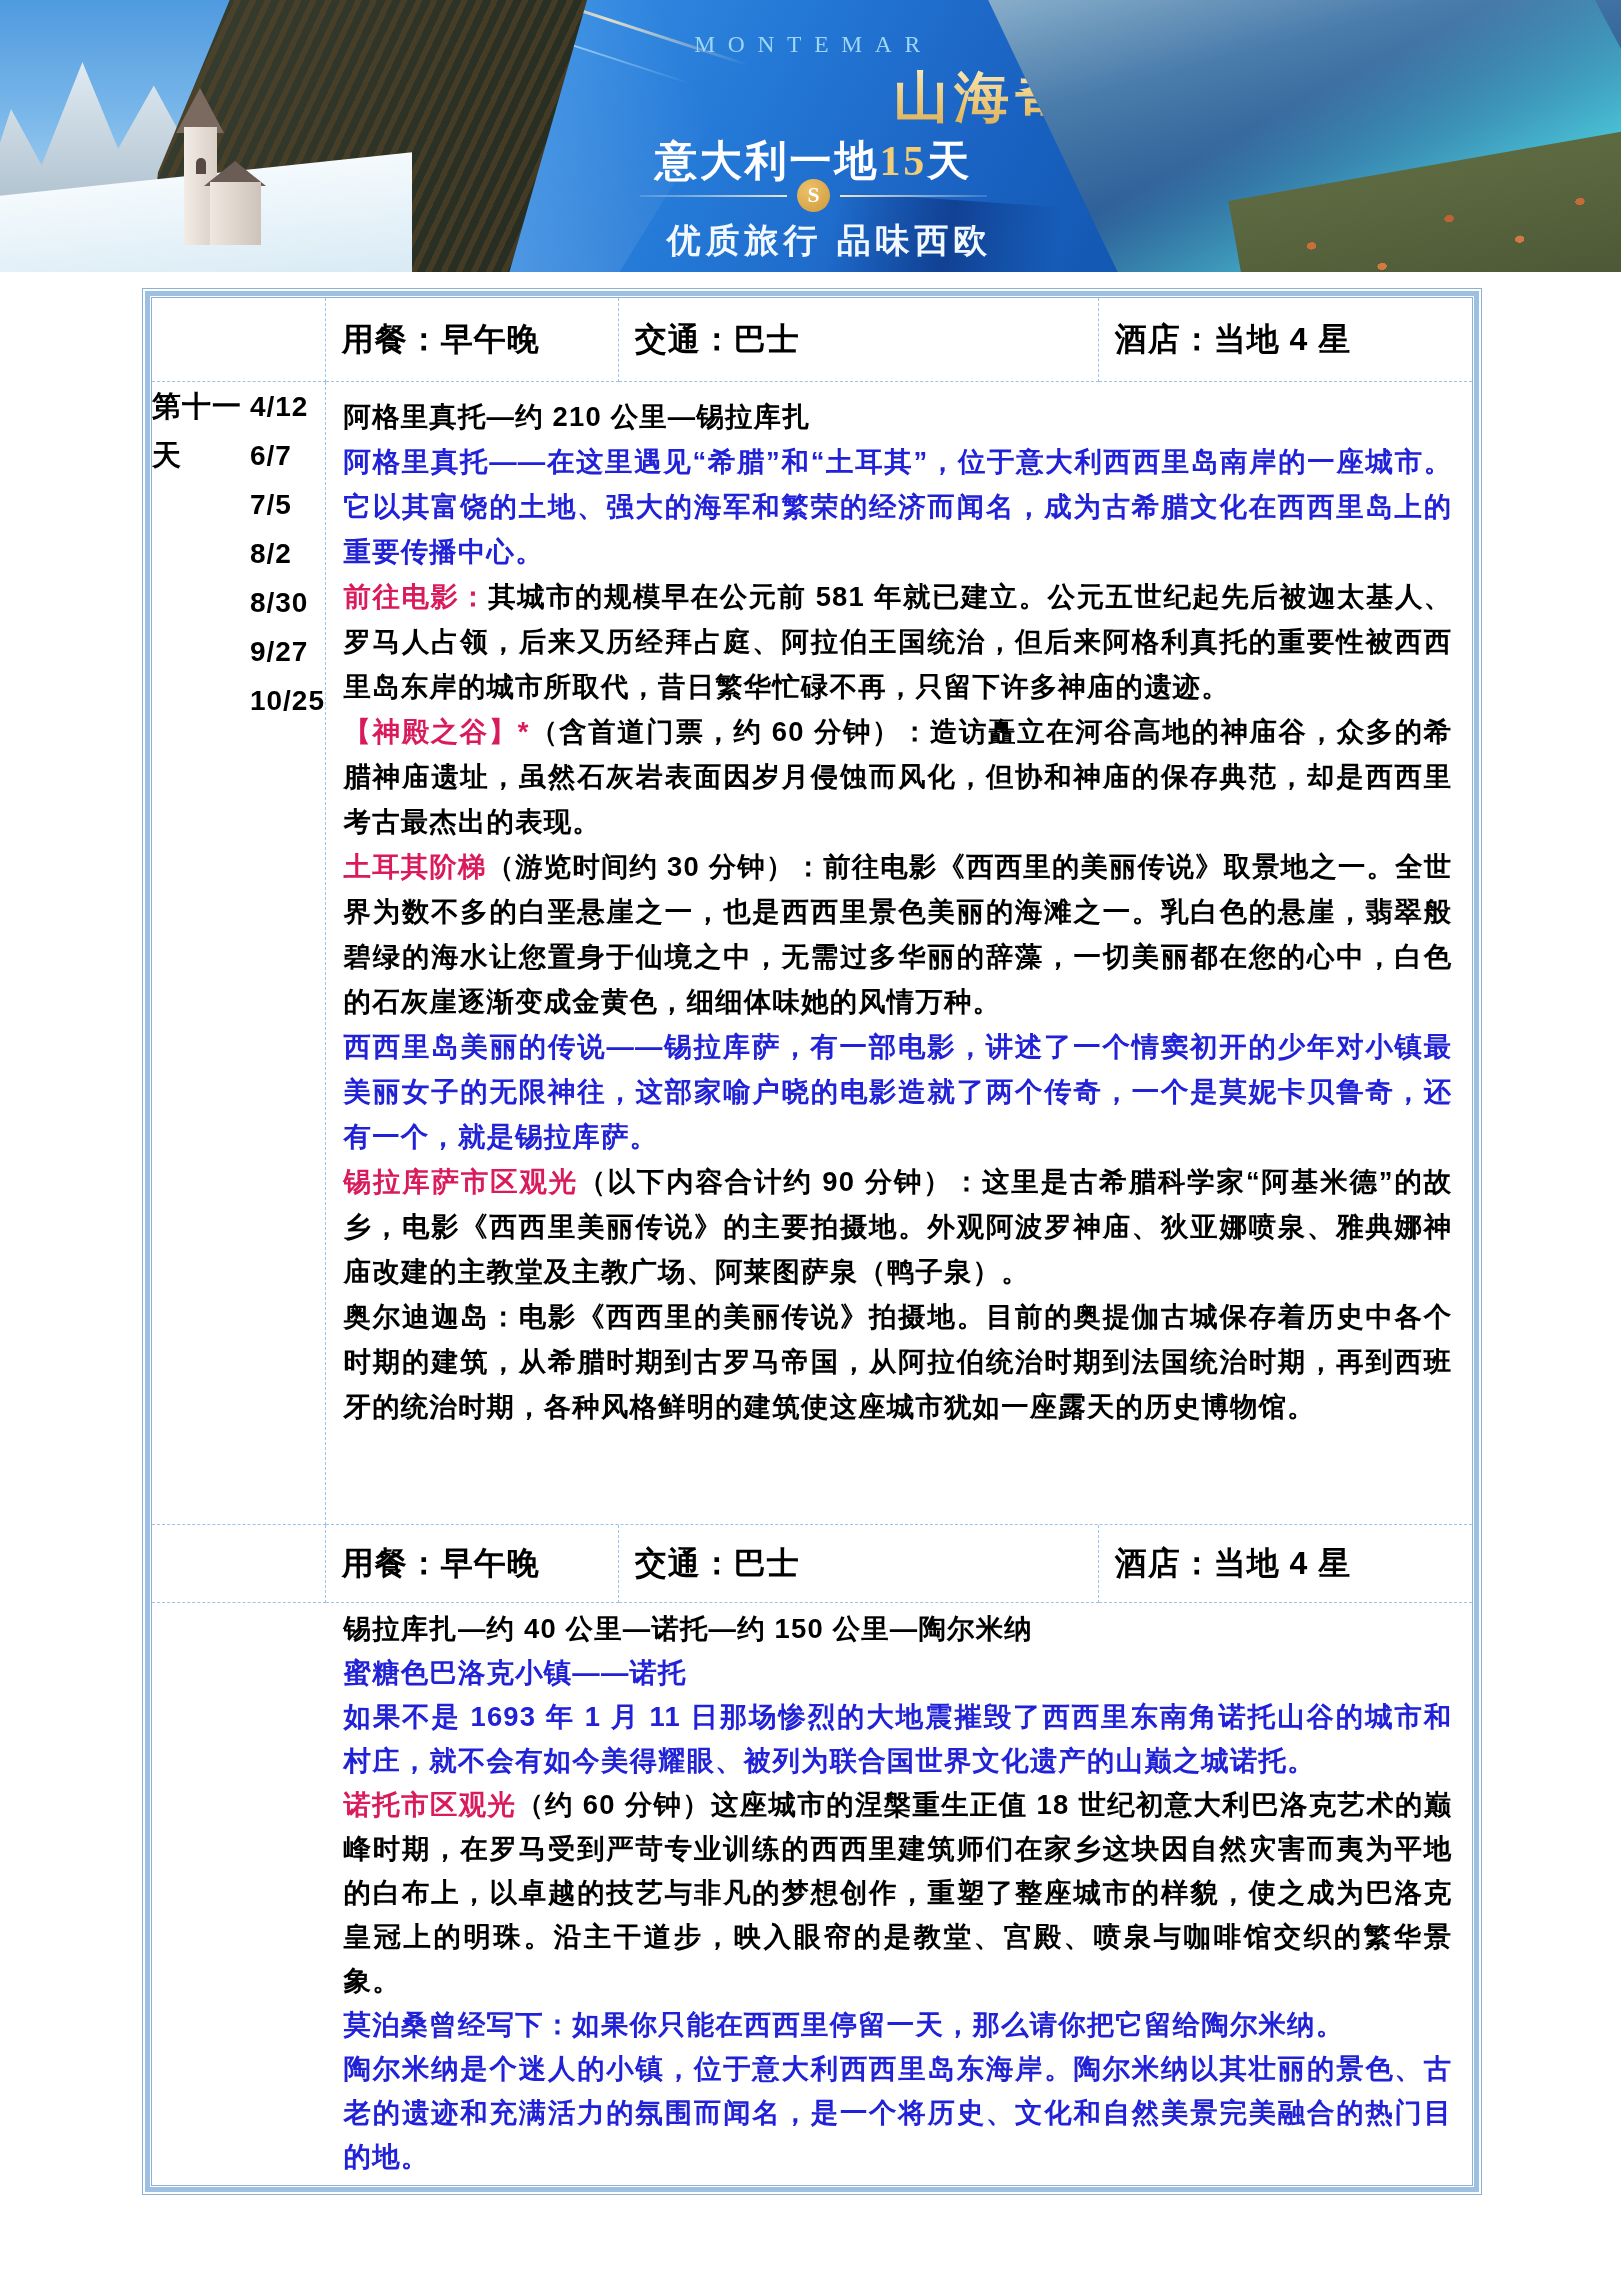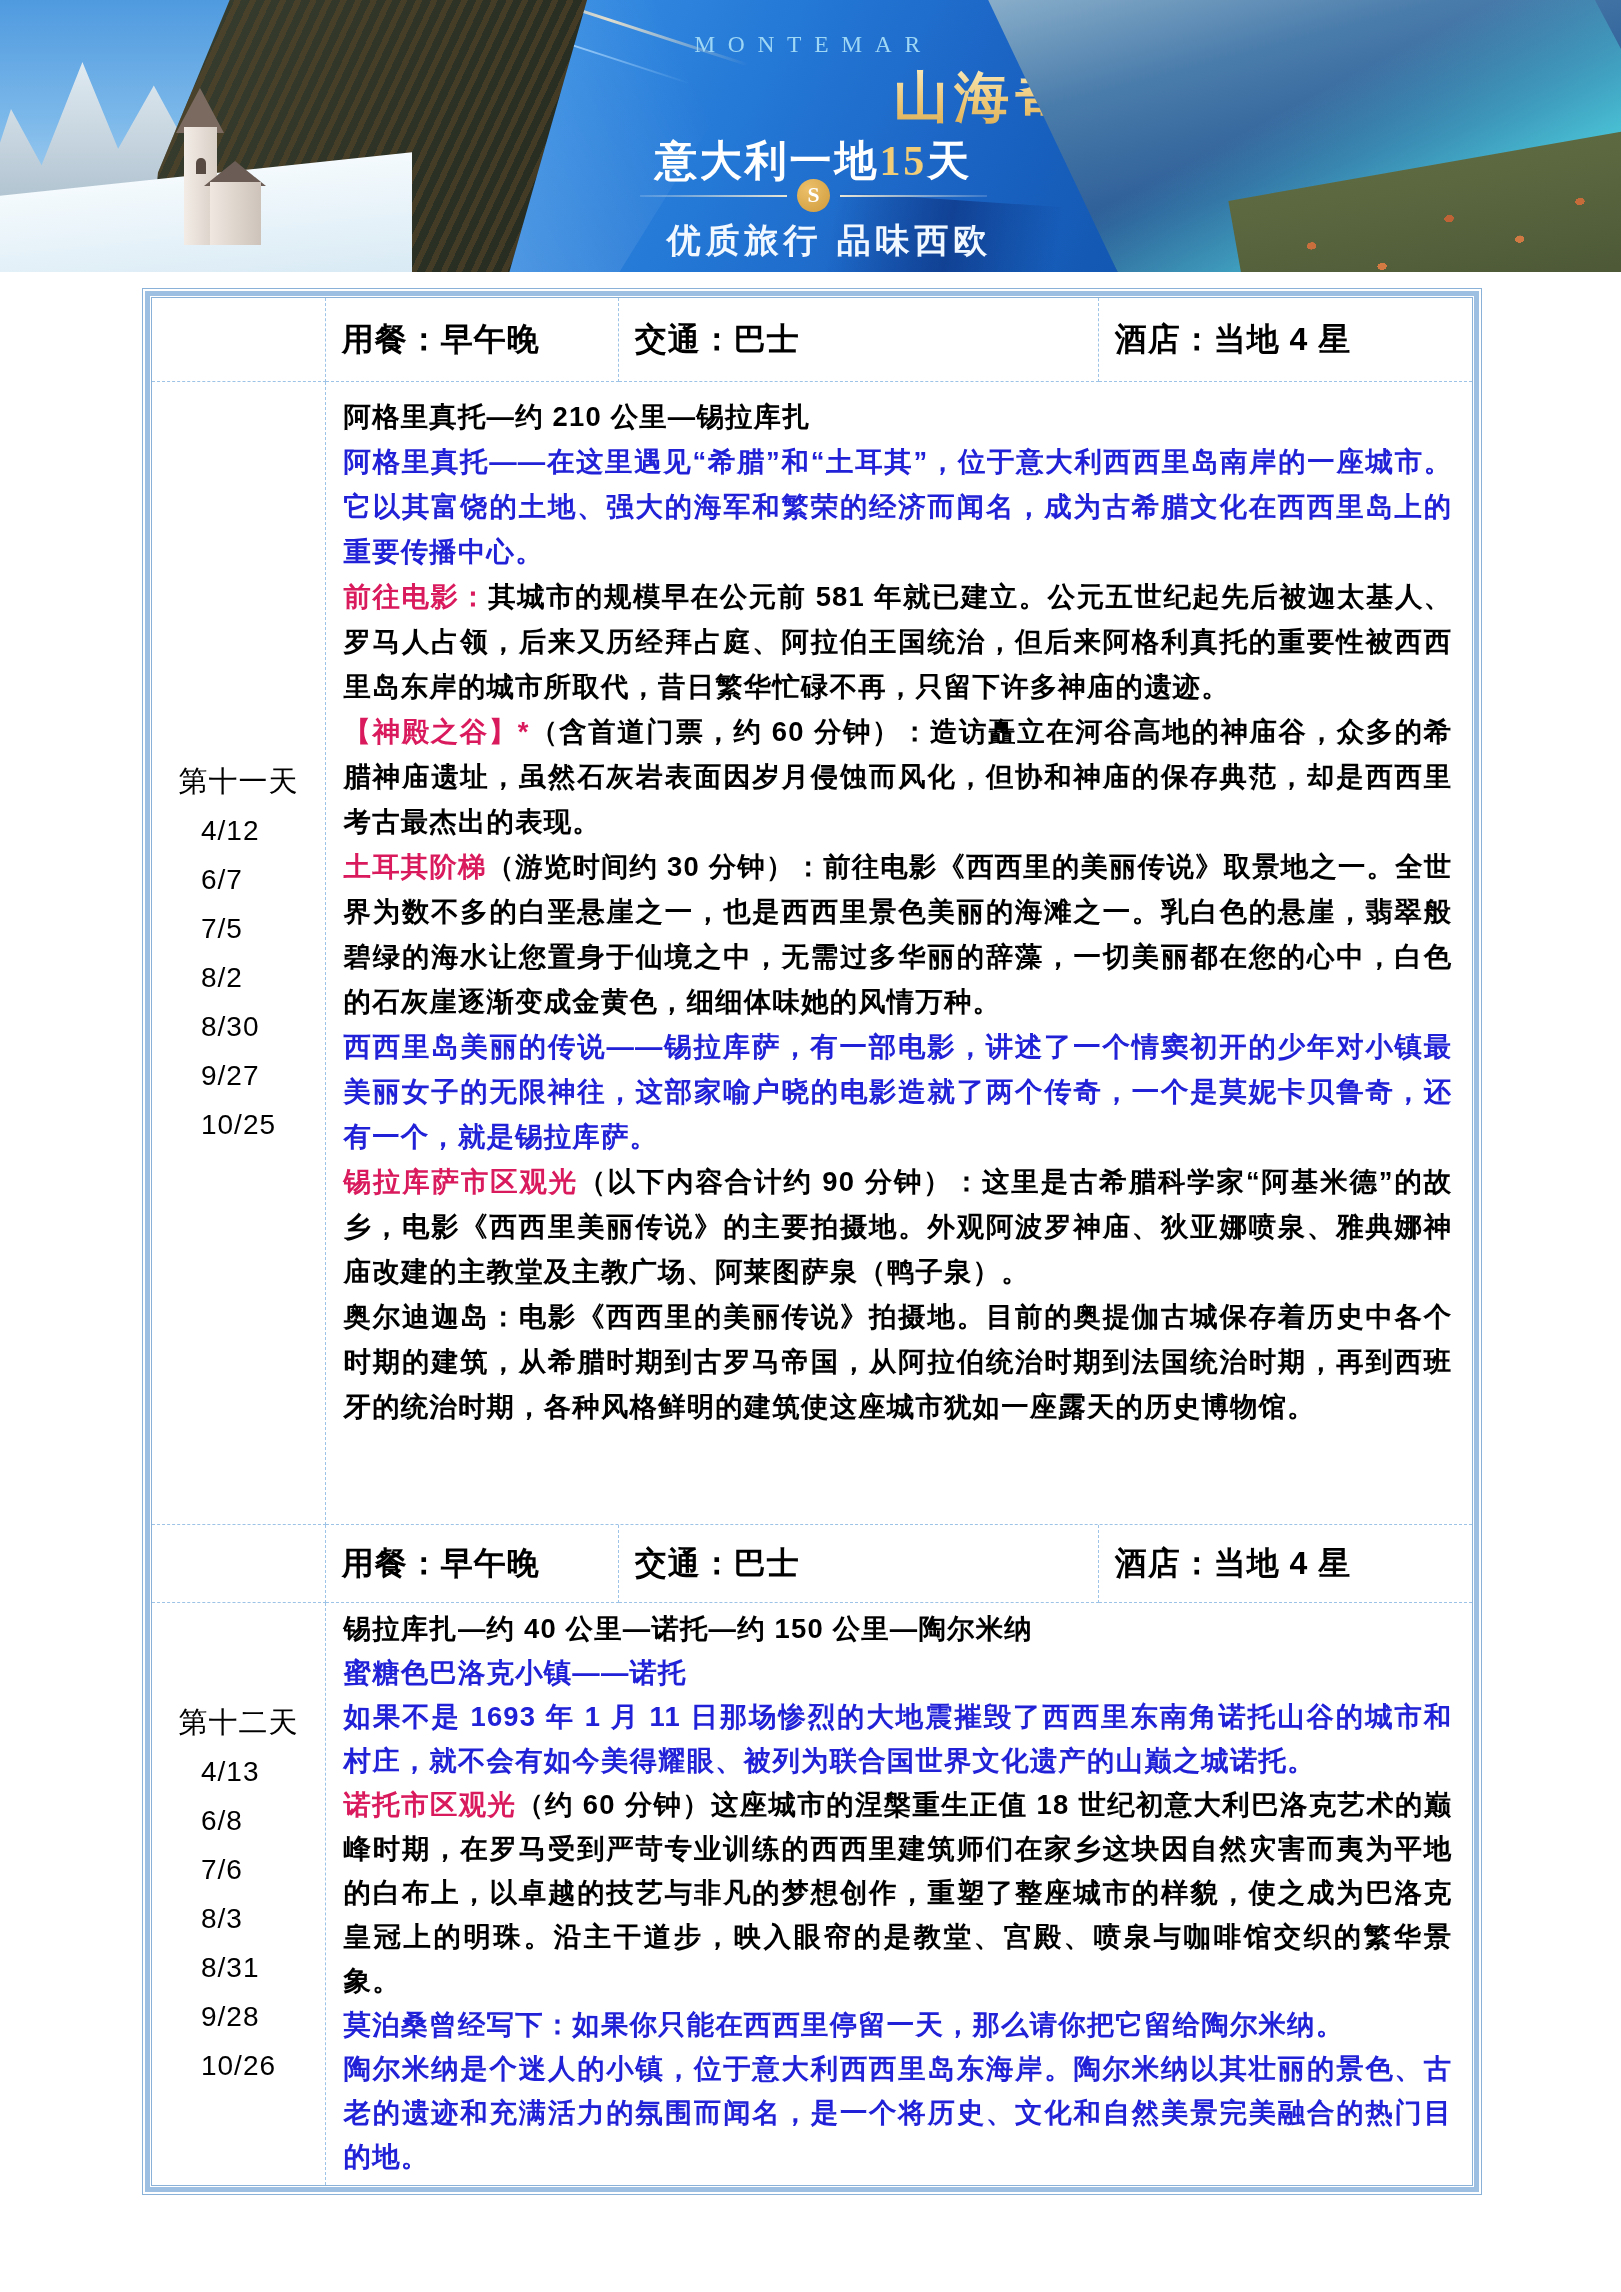--- a/index.html
+++ b/index.html
@@ -77,22 +77,22 @@
   .doc-table{position:absolute;left:142px;top:288px;width:1340px;height:1907px;
       border:1px solid #8ab1d8;padding:2px;box-sizing:border-box;}
   .tbl-mid{width:100%;height:100%;border:5.9px solid #9dbfe2;box-sizing:border-box;padding:1px;}
   .tbl-inner{width:100%;height:100%;border:1px solid #8ab1d8;box-sizing:border-box;
       display:grid;grid-template-columns:174px 293px 480px 1fr;grid-template-rows:84px 1143px 78px 1fr;}
   .cell{box-sizing:border-box;overflow:hidden;}
   .b-r{border-right:1px dashed #9dc3e6;}
   .b-b{border-bottom:1px dashed #9dc3e6;}
   .meta-cell{display:flex;align-items:center;padding-left:15.7px;
       font-size:32px;font-weight:bold;color:#000;letter-spacing:1px;}
-  .day-cell{display:flex;flex-direction:column;align-items:center;justify-content:center;
-      font-size:28px;font-weight:normal;color:#000;line-height:49px;letter-spacing:1px;}
+  .day-cell{display:flex;flex-direction:row;align-items:flex-start;justify-content:center;
+      font-size:28px;font-weight:bold;color:#000;line-height:49px;letter-spacing:1px;}
   .day-cell .day-label{font-size:29px;}
   .content-cell{grid-column:2 / span 3;padding:11.8px 19.6px 0 17.6px;}
   .content-cell .para{font-size:27.4px;line-height:45px;font-weight:bold;letter-spacing:1.2px;
       text-align:justify;text-justify:inter-character;color:#000;margin:0;}
   .content-cell.c12 .para{line-height:44px;}
   .content-cell.c12{padding-top:3.9px;}
   .seg-black{color:#000000;}
   .seg-blue{color:#2121d8;}
   .seg-pink{color:#d91a5c;}
 </style>
@@ -161,32 +161,20 @@
           <div class="para"><span class="seg-blue">西西里岛美丽的传说——锡拉库萨，有一部电影，讲述了一个情窦初开的少年对小镇最美丽女子的无限神往，这部家喻户晓的电影造就了两个传奇，一个是莫妮卡贝鲁奇，还有一个，就是锡拉库萨。</span></div>
           <div class="para"><span class="seg-pink">锡拉库萨市区观光</span><span class="seg-black">（以下内容合计约 90 分钟）：这里是古希腊科学家“阿基米德”的故乡，电影《西西里美丽传说》的主要拍摄地。外观阿波罗神庙、狄亚娜喷泉、雅典娜神庙改建的主教堂及主教广场、阿莱图萨泉（鸭子泉）。</span></div>
           <div class="para"><span class="seg-black">奥尔迪迦岛：</span><span class="seg-black">电影《西西里的美丽传说》拍摄地。目前的奥提伽古城保存着历史中各个时期的建筑，从希腊时期到古罗马帝国，从阿拉伯统治时期到法国统治时期，再到西班牙的统治时期，各种风格鲜明的建筑使这座城市犹如一座露天的历史博物馆。</span></div>
         </div>
 
     <div class="cell b-r b-b"></div>
     <div class="cell b-r b-b meta-cell">用餐：早午晚</div>
     <div class="cell b-r b-b meta-cell">交通：巴士</div>
     <div class="cell b-b meta-cell">酒店：当地 4 星</div>
 
-    <div class="cell b-r day-cell">
-      <div class="day-label">第十二天</div>
-      <div>
-            <div>4/13</div>
-            <div>6/8</div>
-            <div>7/6</div>
-            <div>8/3</div>
-            <div>8/31</div>
-            <div>9/28</div>
-            <div>10/26</div>
-          </div>
-    </div>
     <div class="cell content-cell c12">
           <div class="para"><span class="seg-black">锡拉库扎—约 40 公里—诺托—约 150 公里—陶尔米纳</span></div>
           <div class="para"><span class="seg-blue">蜜糖色巴洛克小镇——诺托</span></div>
           <div class="para"><span class="seg-blue">如果不是 1693 年 1 月 11 日那场惨烈的大地震摧毁了西西里东南角诺托山谷的城市和村庄，就不会有如今美得耀眼、被列为联合国世界文化遗产的山巅之城诺托。</span></div>
           <div class="para"><span class="seg-pink">诺托市区观光</span><span class="seg-black">（约 60 分钟）这座城市的涅槃重生正值 18 世纪初意大利巴洛克艺术的巅峰时期，在罗马受到严苛专业训练的西西里建筑师们在家乡这块因自然灾害而夷为平地的白布上，以卓越的技艺与非凡的梦想创作，重塑了整座城市的样貌，使之成为巴洛克皇冠上的明珠。沿主干道步，映入眼帘的是教堂、宫殿、喷泉与咖啡馆交织的繁华景象。</span></div>
           <div class="para"><span class="seg-blue">莫泊桑曾经写下：如果你只能在西西里停留一天，那么请你把它留给陶尔米纳。</span></div>
           <div class="para"><span class="seg-blue">陶尔米纳是个迷人的小镇，位于意大利西西里岛东海岸。陶尔米纳以其壮丽的景色、古老的遗迹和充满活力的氛围而闻名，是一个将历史、文化和自然美景完美融合的热门目的地。</span></div>
           <div class="para"></div>
         </div>
 

